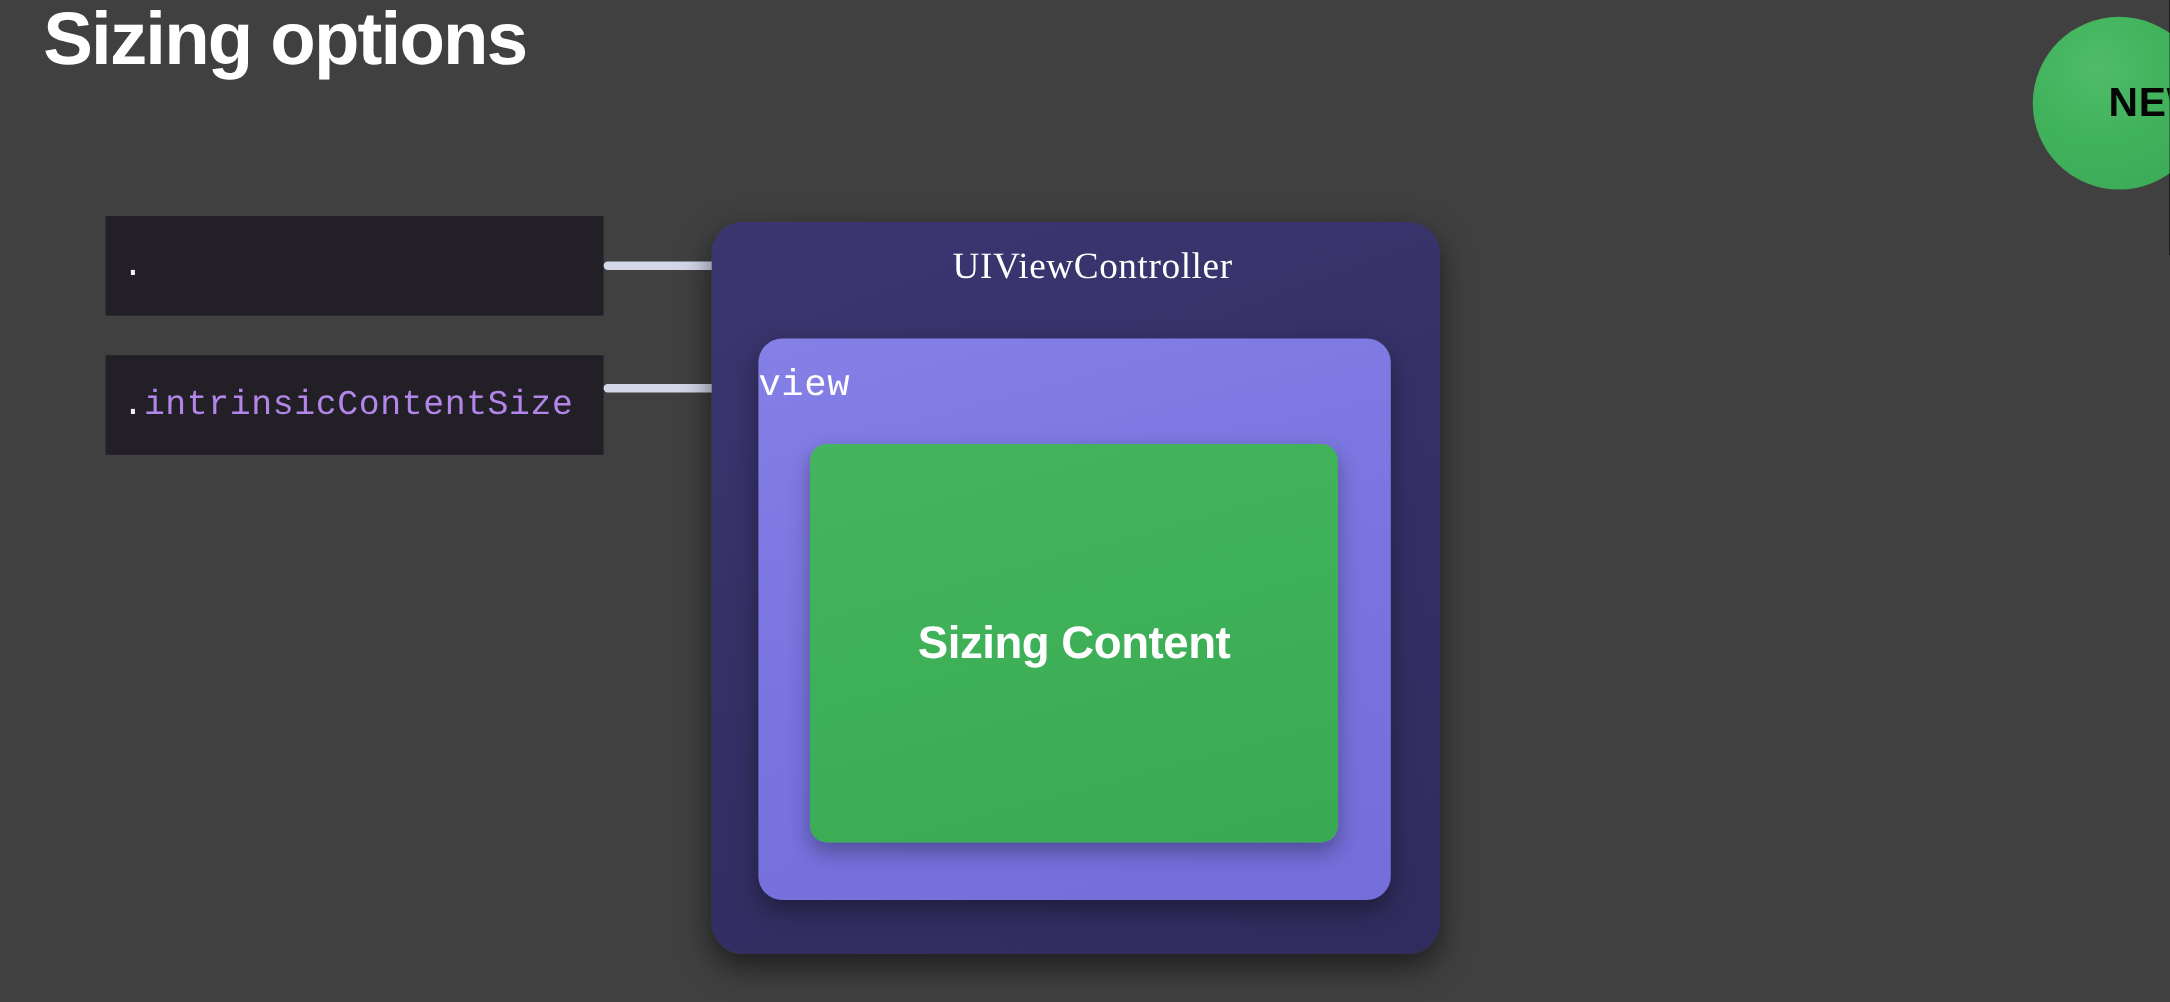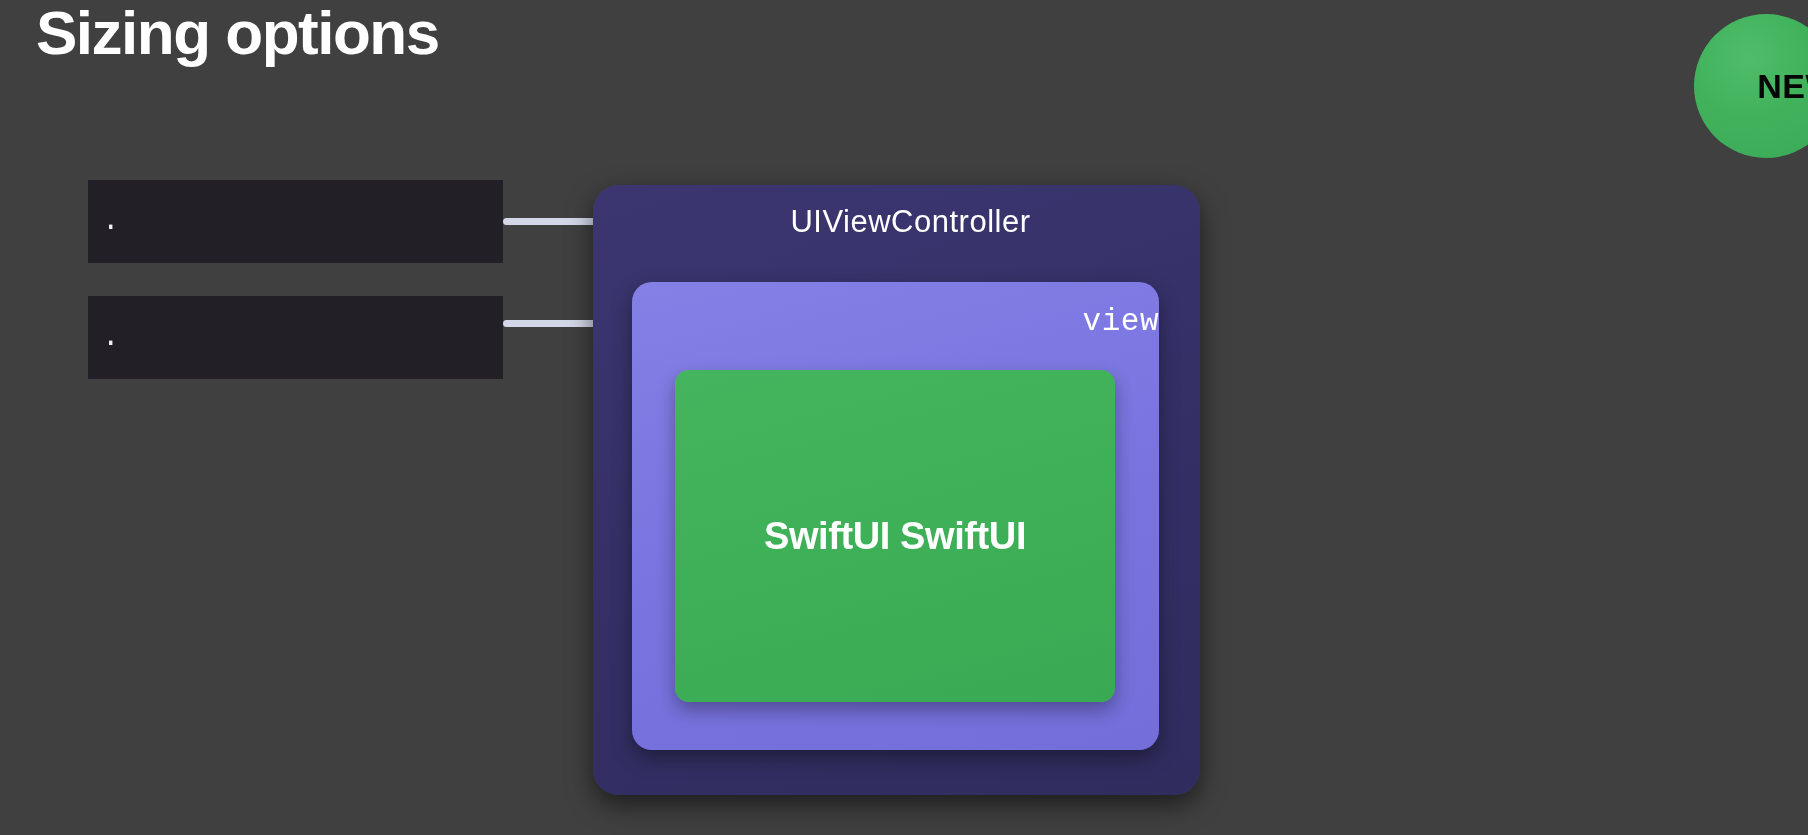--- a/index.html
+++ b/index.html
@@ -125,21 +125,21 @@
     border-radius: 26px;
     background: linear-gradient(160deg, #3b3670 0%, #343066 55%, #302c5e 100%);
     box-shadow: 0 10px 26px rgba(0,0,0,0.55);
   }
   #vc-label {
     position: absolute;
     left: 0;
     right: 0;
     top: 19px;
     text-align: center;
-    font-family: Liberation Sans, sans-serif;
+    font-family: Liberation Serif, serif;
     font-size: 31px;
     letter-spacing: 0.5px;
     color: #ffffff;
     padding-left: 28px;
   }
 
   #view-box {
     position: absolute;
     left: 39px;
     top: 97px;
@@ -147,21 +147,21 @@
     height: 468px;
     border-radius: 20px;
     background: linear-gradient(165deg, #8580e6 0%, #7974df 50%, #736ed9 100%);
     box-shadow: 0 8px 20px rgba(0,0,0,0.38);
   }
   #view-label {
     position: absolute;
     left: 0;
     right: 0;
     top: 22px;
-    text-align: right;
+    text-align: left;
     font-family: "Liberation Mono", "DejaVu Sans Mono", monospace;
     font-size: 31px;
     letter-spacing: 0.5px;
     color: #ffffff;
   }
 
   #swiftui-box {
     position: absolute;
     left: 43px;
     top: 88px;
@@ -194,29 +194,30 @@
   </div>
 
   <div id="code-chip-preferred" class="code-chip">
     <span class="code-dot">.</span>
   </div>
   <div id="connector-line-preferred" class="connector-line"></div>
   <div id="connector-dot-preferred" class="connector-dot"></div>
 
   <div id="code-chip-intrinsic" class="code-chip">
     <span class="code-dot">.</span>
+      <span class="code-ident">intrinsicContentSize</span>
   </div>
   <div id="connector-line-intrinsic" class="connector-line"></div>
   <div id="connector-dot-intrinsic" class="connector-dot"></div>
 
   <div id="vc-box">
     <div id="vc-label">UIViewController</div>
 
     <div id="view-box">
       <div id="view-label">view</div>
 
       <div id="swiftui-box">
-        <div id="swiftui-label">SwiftUI SwiftUI</div>
+        <div id="swiftui-label">Sizing Content</div>
       </div>
     </div>
   </div>
 
 </div>
 
 </body></html>

